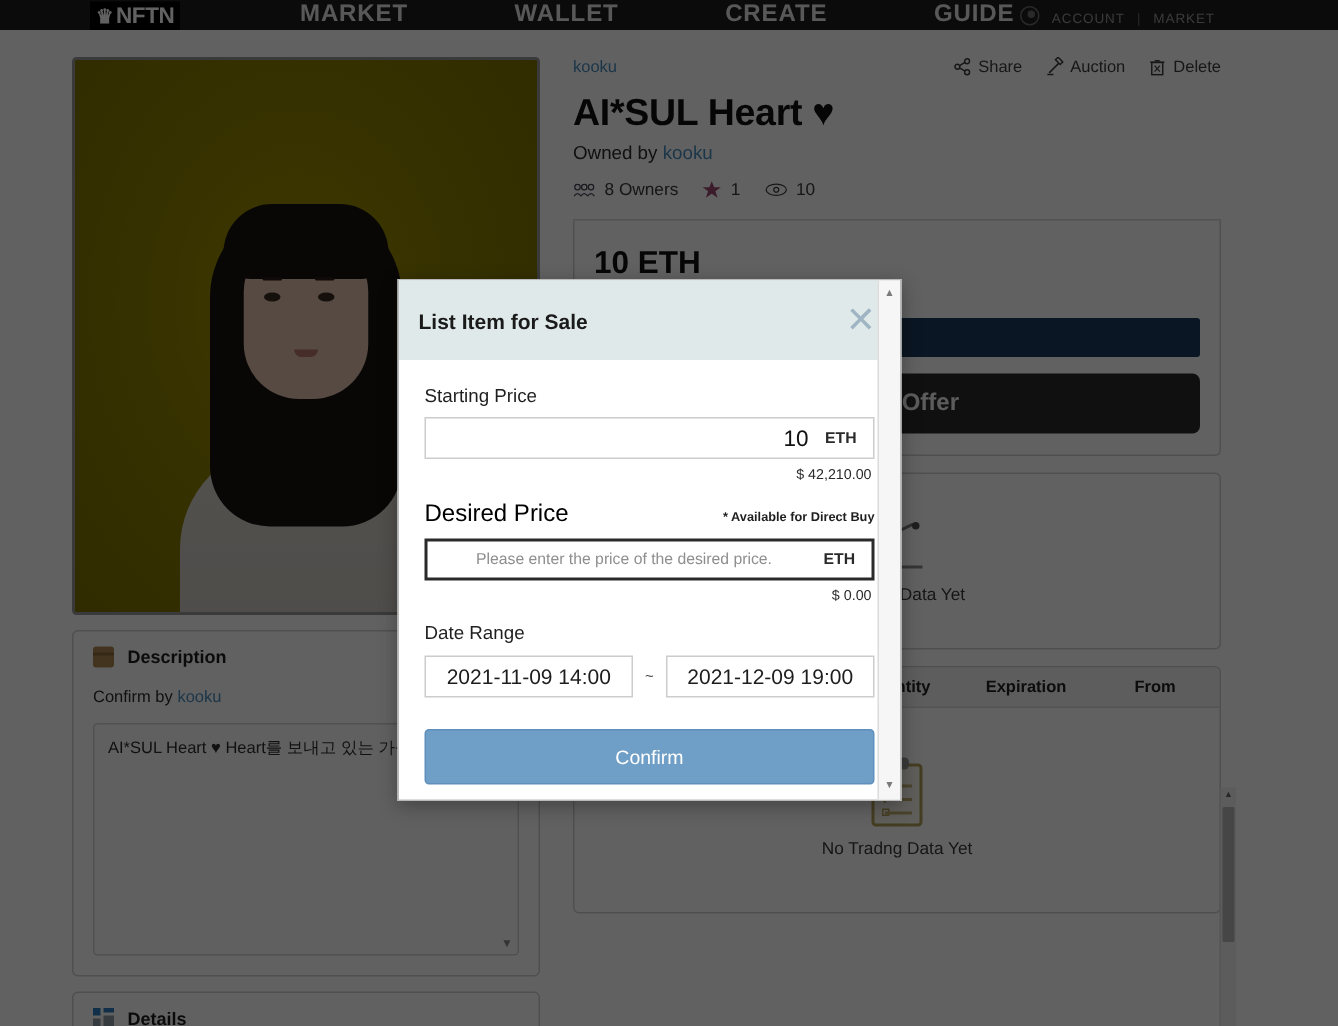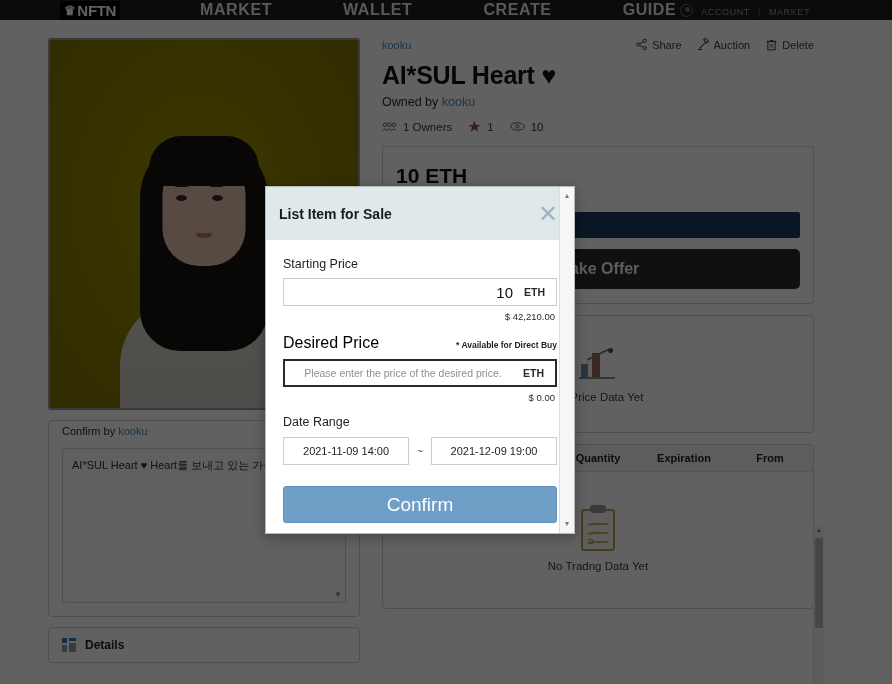--- a/index.html
+++ b/index.html
@@ -459,21 +459,21 @@
     position: absolute;
     inset: 0;
     background: rgba(0,0,0,0.62);
     z-index: 50;
   }
 
   
   #modal {
     position: absolute;
     left: 265px; top: 186px;
-    width: 310px;
+    width: 336px;
     height: 348px;
     background: #ffffff;
     border: 1px solid #b9b9b9;
     box-shadow: 0 3px 12px rgba(0,0,0,0.3);
     z-index: 60;
     display: flex;
     flex-direction: column;
   }
   #modal-head {
     background: #dfe9e9;
@@ -557,36 +557,36 @@
     gap: 8px;
     padding-top: 1px;
   }
   .date-input {
     flex: 1;
     border: 1px solid #cccccc;
     height: 28px;
     display: flex;
     align-items: center;
     justify-content: center;
-    font-size: 11px;
+    font-size: 14px;
     color: #1d1d1d;
     background: #fff;
   }
   .tilde { font-size: 10px; color: #444; }
   #confirm-btn {
     margin: 21px 0 0;
     background: #6f9ec7;
     border: 1px solid #5e90bd;
     border-radius: 3px;
     height: 37px;
     display: flex;
     align-items: center;
     justify-content: center;
     color: #ffffff;
-    font-size: 19px;
+    font-size: 13px;
     cursor: pointer;
   }
   #modal-scroll {
     position: absolute;
     right: 0; top: 0; bottom: 0;
     width: 15px;
     background: #f6f6f6;
     border-left: 1px solid #dcdcdc;
   }
   #modal-scroll .arr {
@@ -633,20 +633,24 @@
         <div class="nft-fringe"></div>
         <div class="nft-brow l"></div>
         <div class="nft-brow r"></div>
         <div class="nft-eye l"></div>
         <div class="nft-eye r"></div>
         <div class="nft-mouth"></div>
         <div class="nft-hand"></div>
       </div>
 
       <div class="card">
+        <div class="card-head">
+          <span class="icon-box"></span>
+          <span>Description</span>
+        </div>
         <div class="card-body">
           <div class="created-line">
             <span>Confirm by</span>
             <span class="link">kooku</span>
           </div>
           <div class="desc-box">
             <span>AI*SUL Heart ♥ Heart를 보내고 있는 가상현실 AI*SUL</span>
             <span class="resize-handle">▼</span>
           </div>
         </div>
@@ -711,21 +715,21 @@
       <div class="stats">
         <span class="stat">
           <svg width="15" height="12" viewBox="0 0 20 14">
             <circle cx="4" cy="4" r="2.4" fill="none" stroke="#4a4458" stroke-width="1.1"></circle>
             <circle cx="10" cy="4" r="2.4" fill="none" stroke="#4a4458" stroke-width="1.1"></circle>
             <circle cx="16" cy="4" r="2.4" fill="none" stroke="#4a4458" stroke-width="1.1"></circle>
             <path d="M1 12 Q4 7.5 7 12" fill="none" stroke="#4a4458" stroke-width="1.1"></path>
             <path d="M7 12 Q10 7.5 13 12" fill="none" stroke="#4a4458" stroke-width="1.1"></path>
             <path d="M13 12 Q16 7.5 19 12" fill="none" stroke="#4a4458" stroke-width="1.1"></path>
           </svg>
-          <span>1 Owners</span>
+          <span>8 Owners</span>
         </span>
         <span class="stat">
           <svg width="13" height="13" viewBox="0 0 16 16">
             <polygon points="8,1 10,6 15.5,6 11,9.3 12.8,14.5 8,11.3 3.2,14.5 5,9.3 0.5,6 6,6" fill="#9d4b72"></polygon>
           </svg>
           <span>1</span>
         </span>
         <span class="stat">
           <svg width="15" height="11" viewBox="0 0 20 12">
             <ellipse cx="10" cy="6" rx="9" ry="5" fill="none" stroke="#3d3d3d" stroke-width="1.1"></ellipse>

